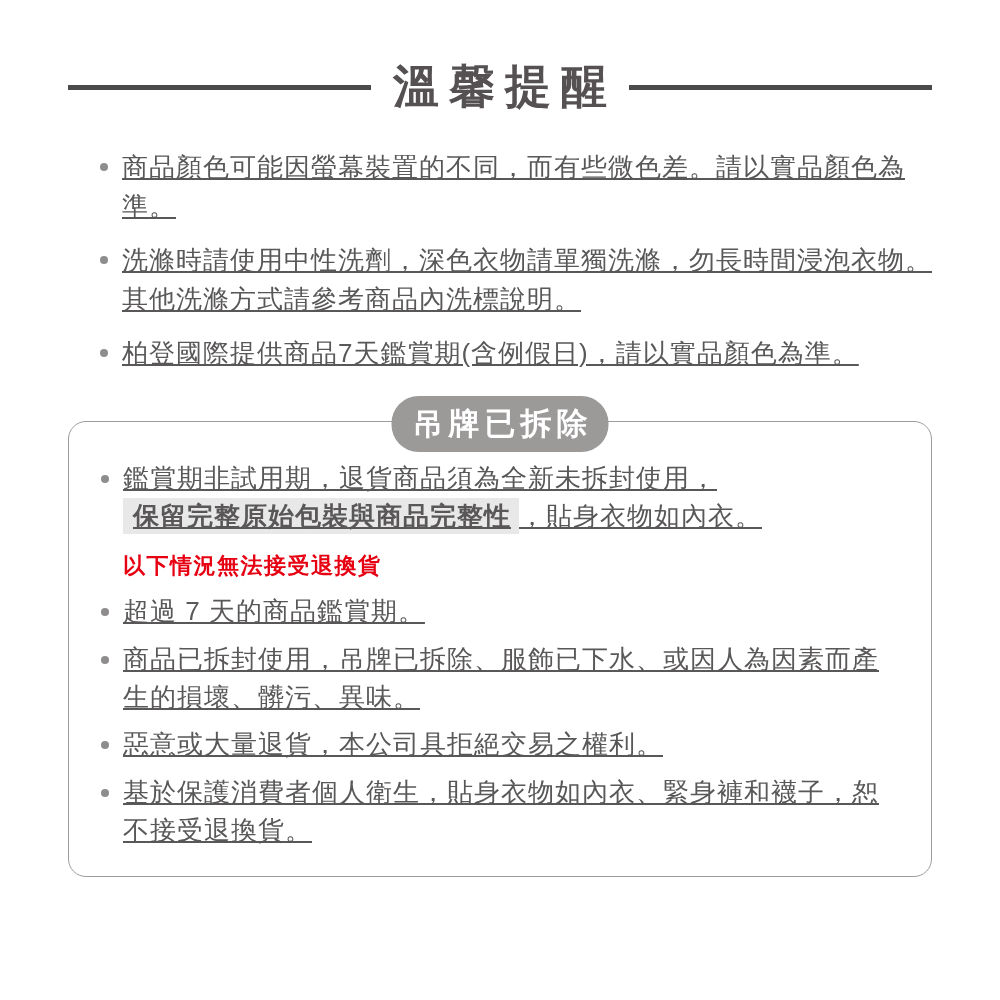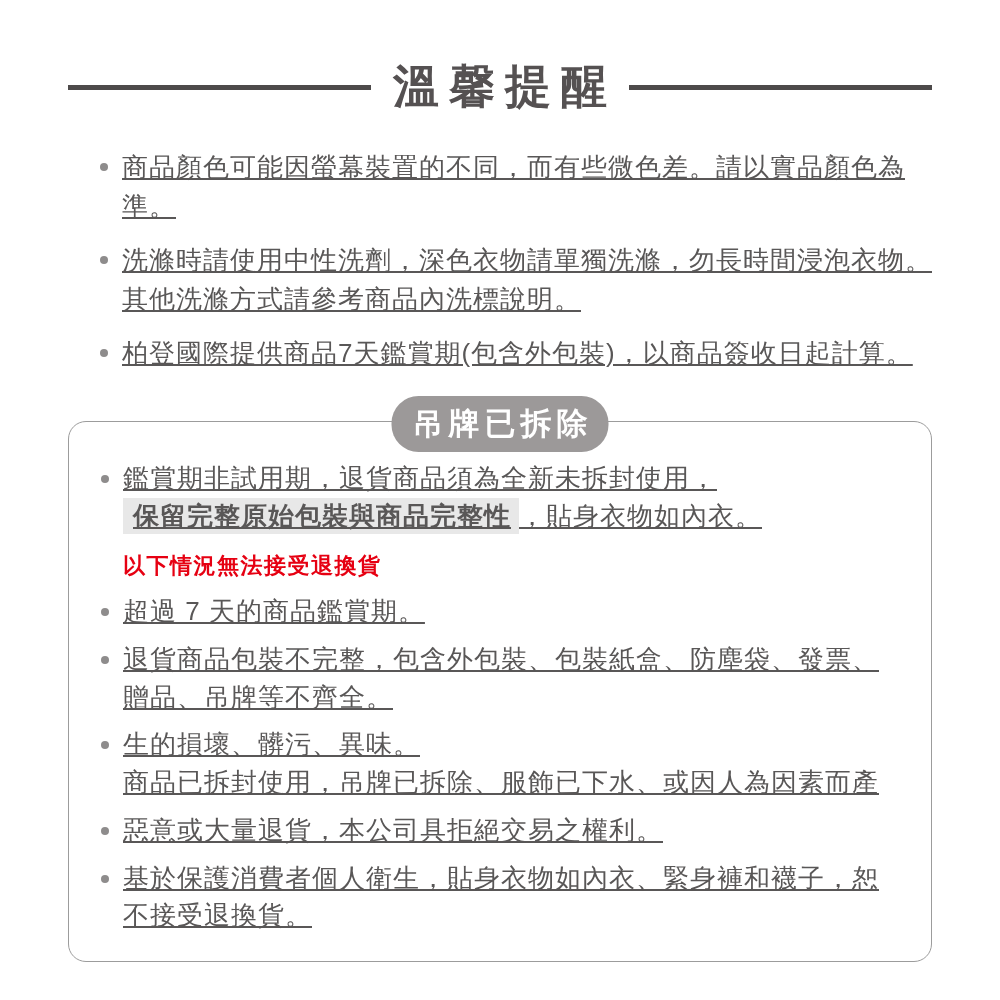--- a/index.html
+++ b/index.html
@@ -81,21 +81,21 @@
       <span class="dot"></span>
       <div>商品顏色可能因螢幕裝置的不同，而有些微色差。請以實品顏色為準。</div>
     </li>
     <li class="note">
       <span class="dot"></span>
       <div>洗滌時請使用中性洗劑，深色衣物請單獨洗滌，勿長時間浸泡衣物。</div>
       <div>其他洗滌方式請參考商品內洗標說明。</div>
     </li>
     <li class="note">
       <span class="dot"></span>
-      <div>柏登國際提供商品7天鑑賞期(包含外包裝)，以商品簽收日起計算。</div>
+      <div>柏登國際提供商品7天鑑賞期(含例假日)，請以實品顏色為準。</div>
     </li>
   </ul>
 
   <div class="box">
     <div class="badge">吊牌已拆除</div>
 
     <ul class="notes2">
       <li class="note">
         <span class="dot"></span>
         <div>鑑賞期非試用期，退貨商品須為全新未拆封使用，</div>
@@ -107,27 +107,22 @@
 
     <div class="warning-title">以下情況無法接受退換貨</div>
 
     <ul class="notes2">
       <li class="note">
         <span class="dot"></span>
         <div>超過 7 天的商品鑑賞期。</div>
       </li>
       <li class="note">
         <span class="dot"></span>
-        <div>退貨商品包裝不完整，包含外包裝、包裝紙盒、防塵袋、發票、</div>
-        <div>贈品、吊牌等不齊全。</div>
-      </li>
-      <li class="note">
-        <span class="dot"></span>
+        <div>商品已拆封使用，吊牌已拆除、服飾已下水、或因人為因素而產</div>
         <div>生的損壞、髒污、異味。</div>
-        <div>商品已拆封使用，吊牌已拆除、服飾已下水、或因人為因素而產</div>
       </li>
       <li class="note">
         <span class="dot"></span>
         <div>惡意或大量退貨，本公司具拒絕交易之權利。</div>
       </li>
       <li class="note">
         <span class="dot"></span>
         <div>基於保護消費者個人衛生，貼身衣物如內衣、緊身褲和襪子，恕</div>
         <div>不接受退換貨。</div>
       </li>

